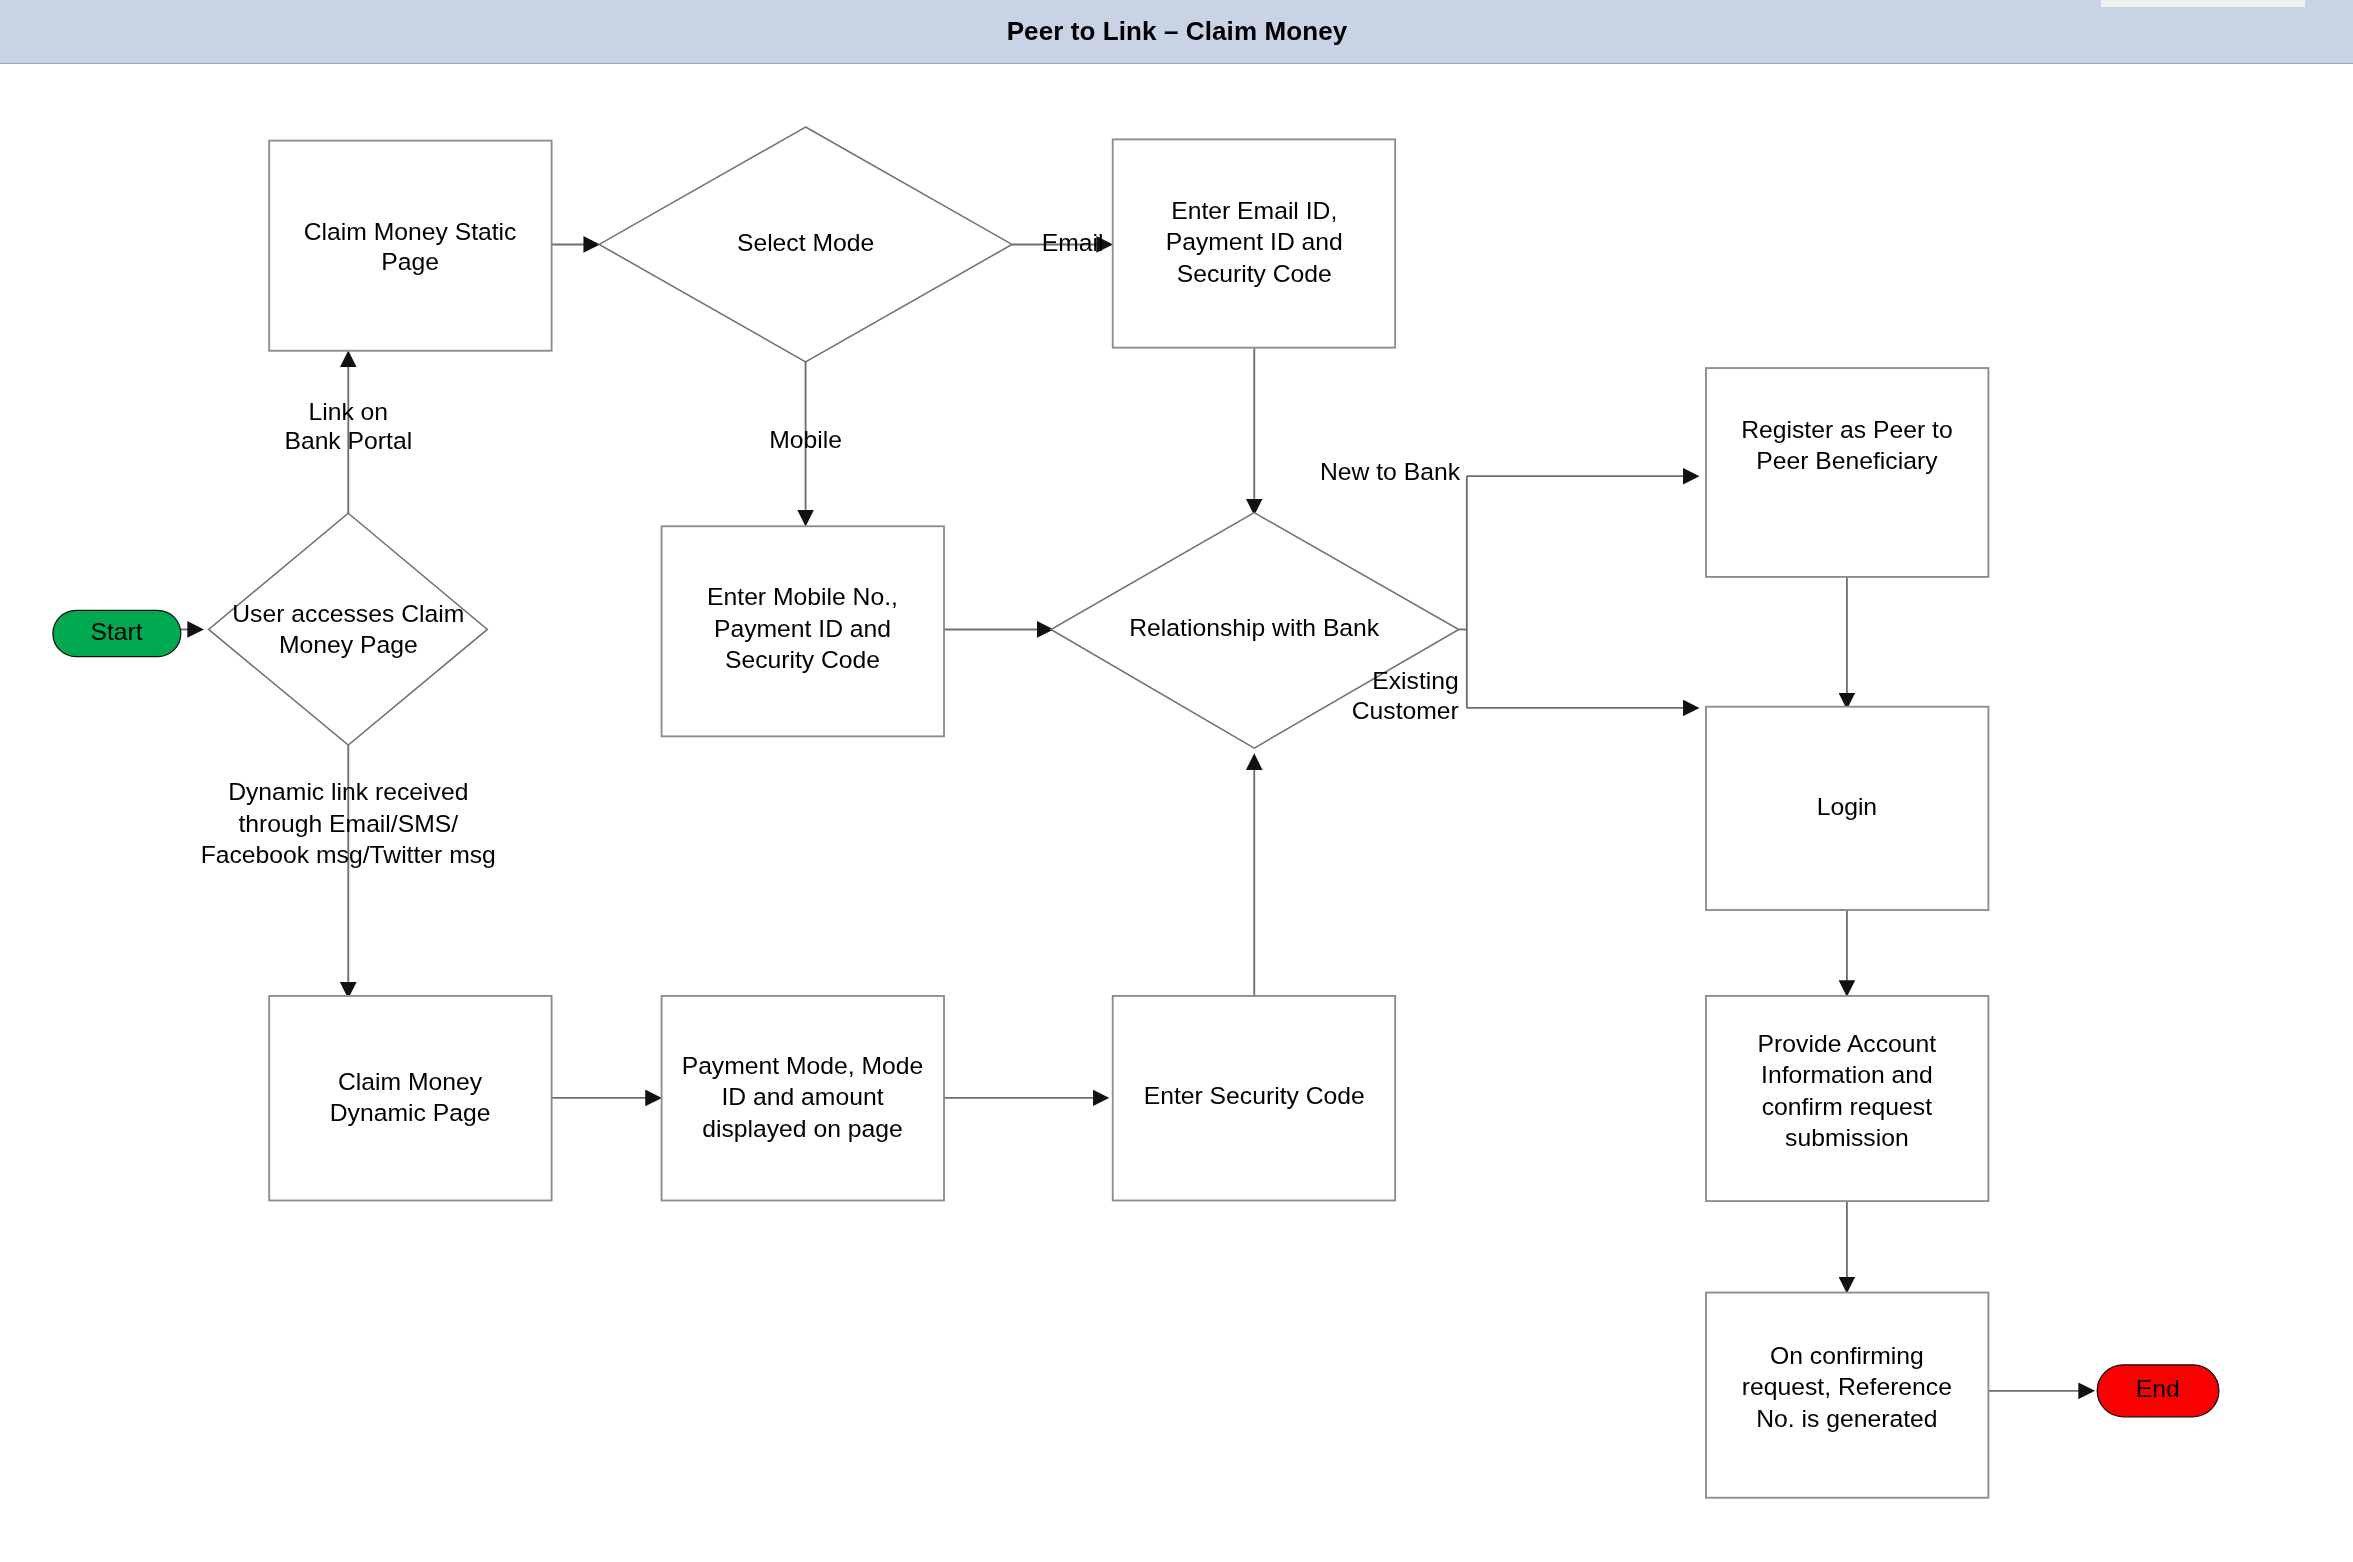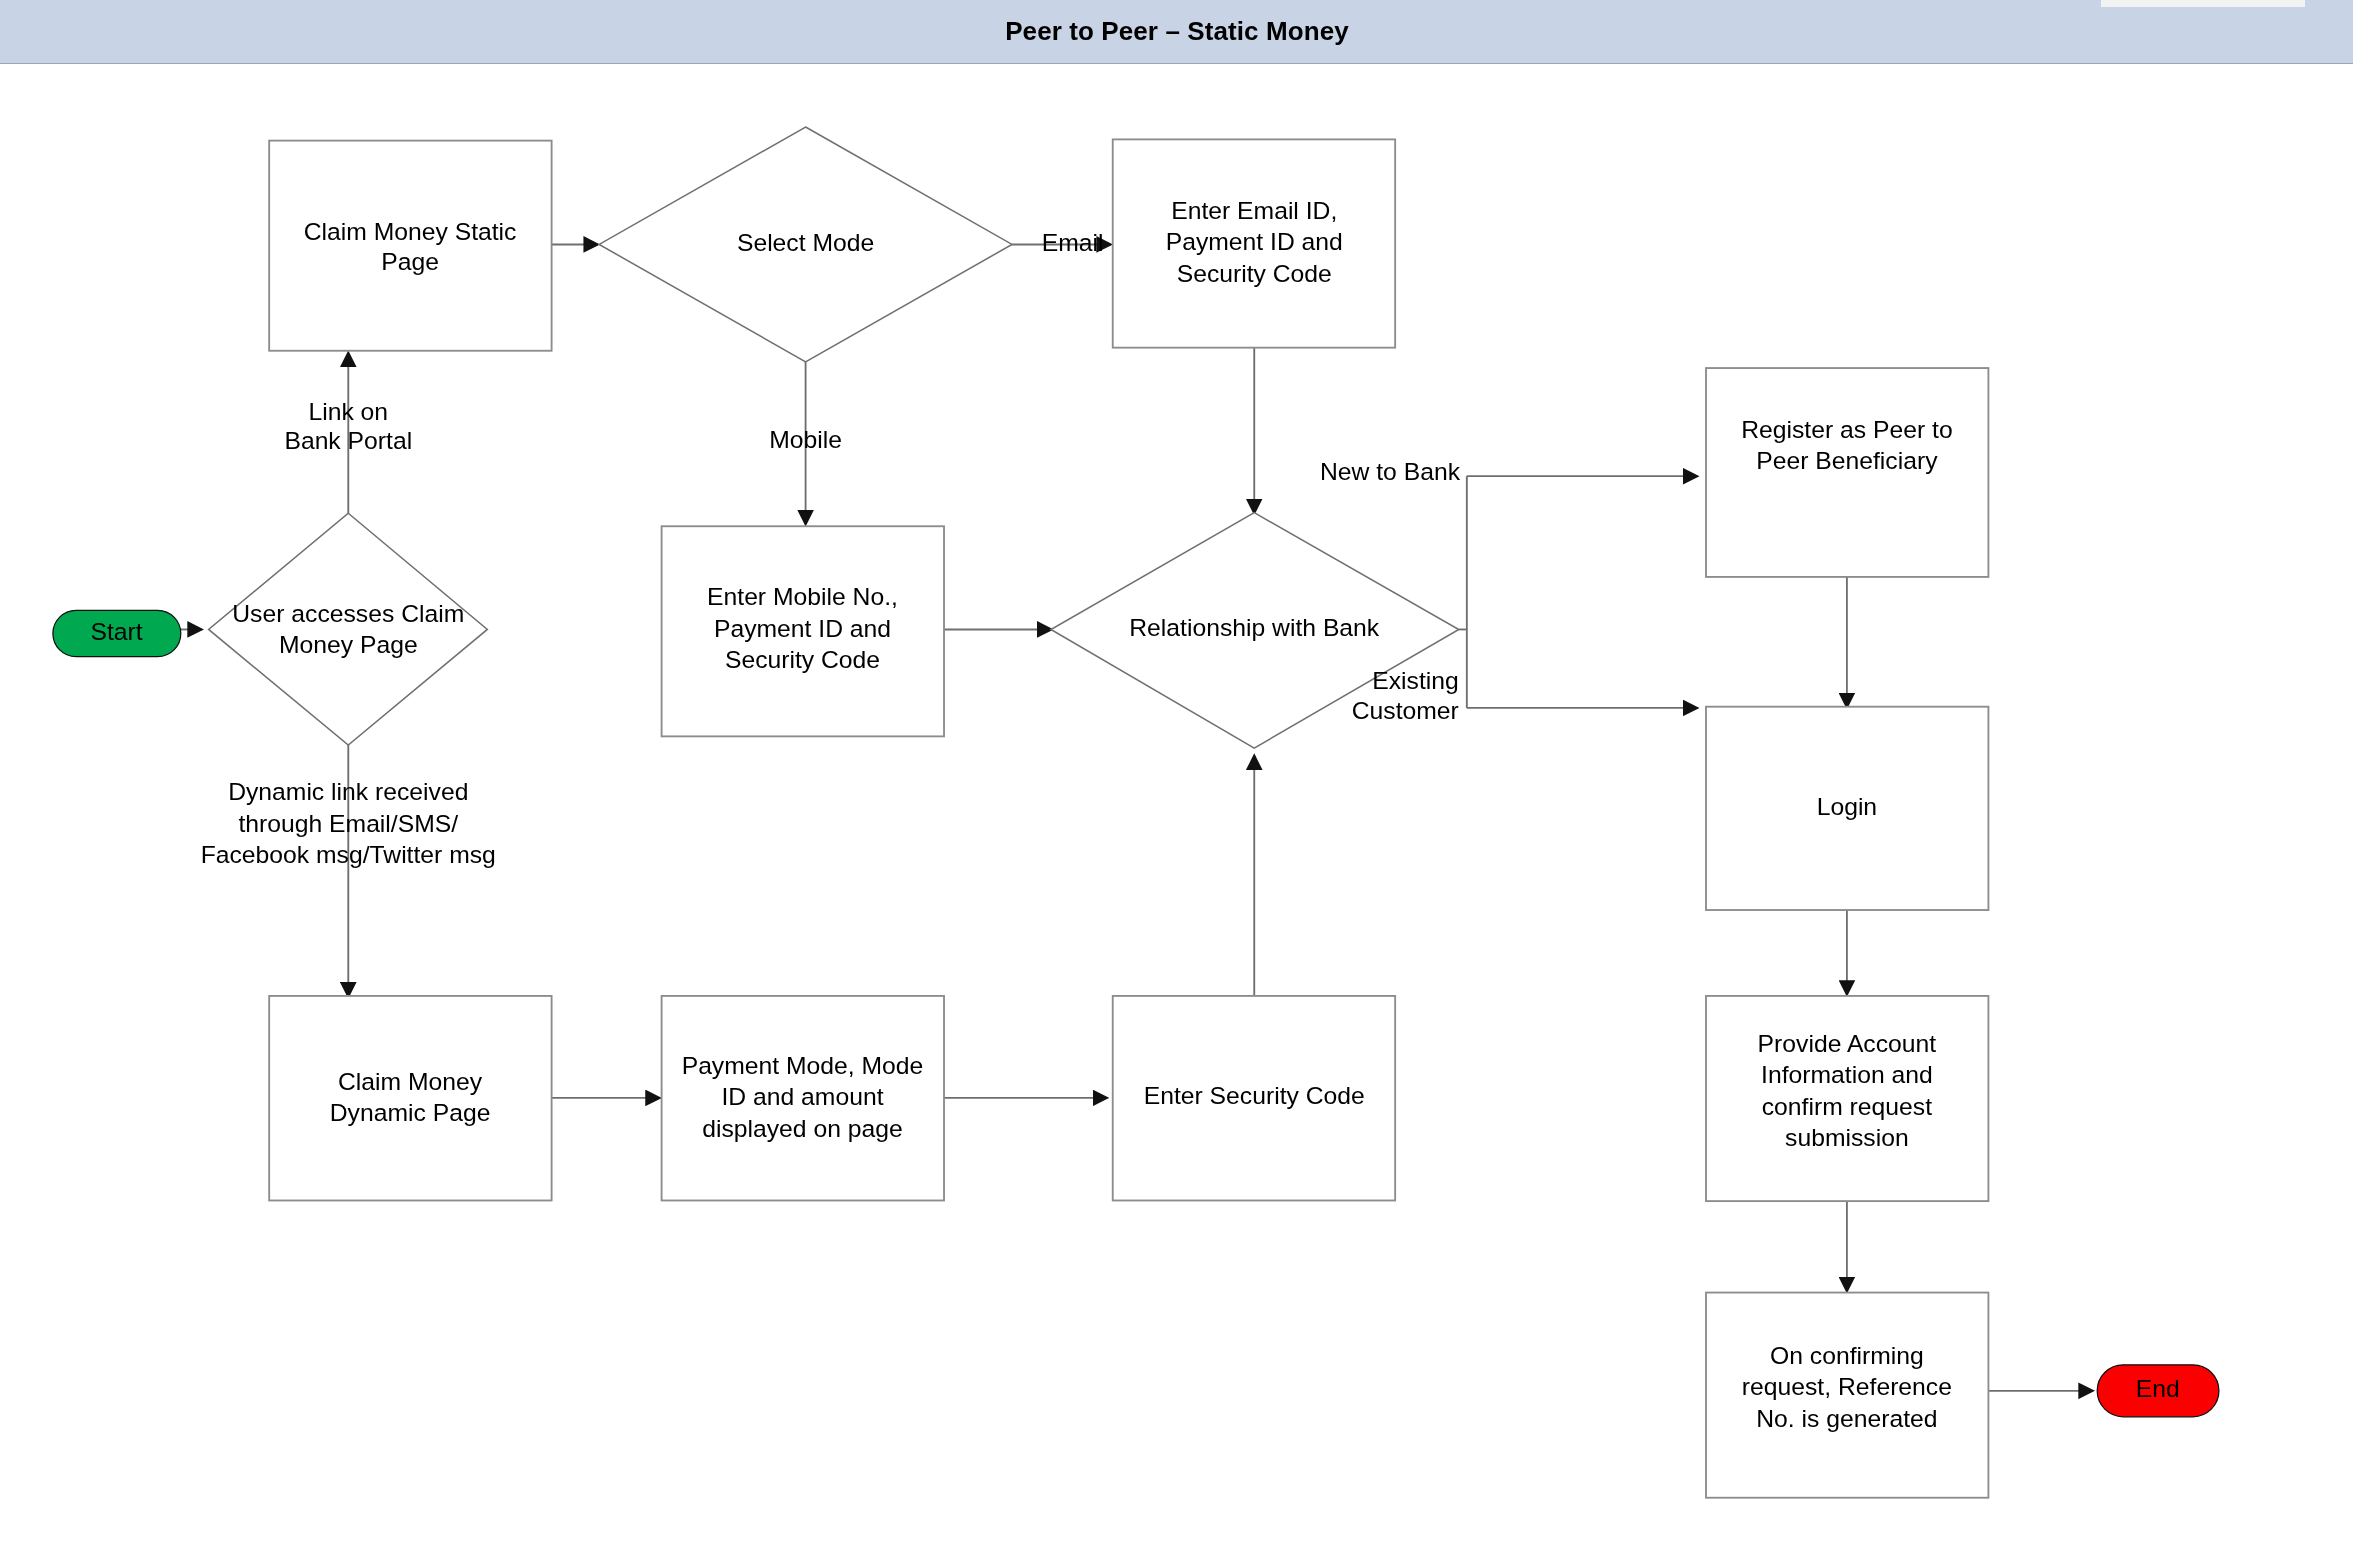--- a/index.html
+++ b/index.html
@@ -115,21 +115,21 @@
     dominant-baseline: middle;
   }
 </style>
 </head>
 <body>
 
 <div id="app">
 
   <div id="titlebar">
     <div id="titlebar-tab"></div>
-    <div id="titlebar-text">Peer to Peer – Static Money</div>
+    <div id="titlebar-text">Peer to Link – Claim Money</div>
   </div>
 
   <div id="canvas-wrap">
     <svg id="flow" viewBox="0 0 3808 2424" xmlns="http://www.w3.org/2000/svg">
       <defs>
         <marker id="arrow" viewBox="0 0 12 12" refX="10" refY="6" markerWidth="9" markerHeight="9" orient="auto-start-reverse">
           <path d="M 0 0 L 12 6 L 0 12 z" fill="#111111"></path>
         </marker>
       </defs>
 

